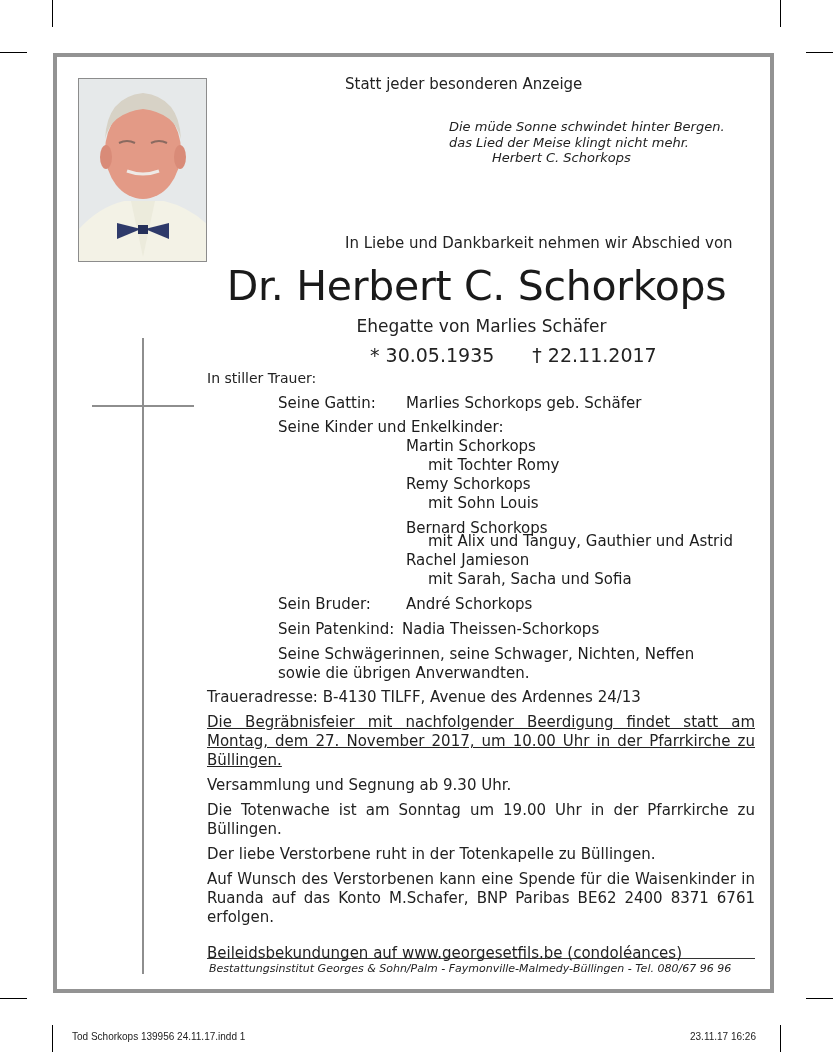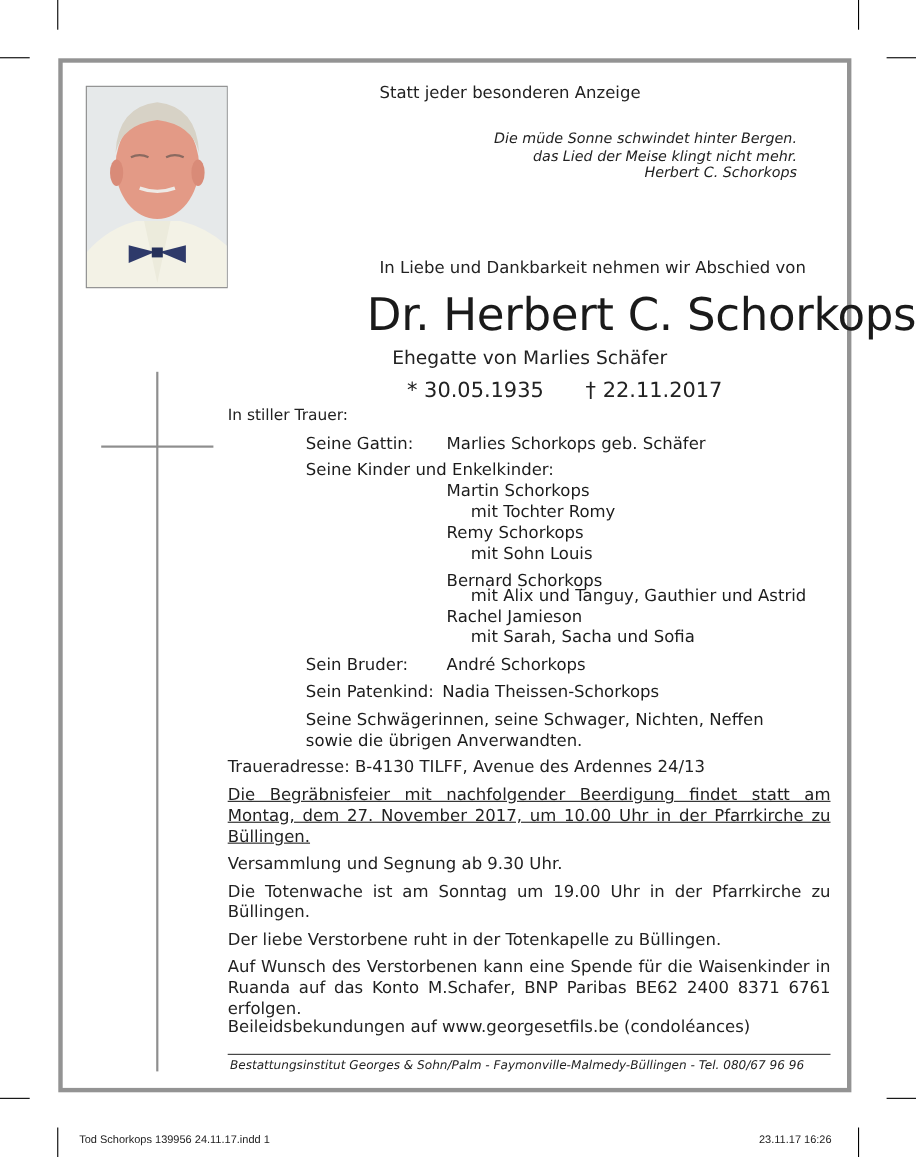--- a/index.html
+++ b/index.html
@@ -12,28 +12,28 @@
     .crop.h { height: 1px; width: 27px; }
 
     
     .frame { position: absolute; left: 53px; top: 53px; width: 721px; height: 940px;
              border: 4px solid #939393; box-sizing: border-box; background: #fff; }
 
     .photo { position: absolute; left: 78px; top: 78px; width: 129px; height: 184px;
              border: 1px solid #8c8c8c; box-sizing: border-box; overflow: hidden;
              background: #e4e8ea; }
 
-    .abs { position: absolute; white-space: nowrap; text-align: right; }
+    .abs { position: absolute; white-space: nowrap; }
 
     .head-note { left: 345px; top: 75px; font-size: 15px; color: #222; }
     .poem { left: 449px; top: 119px; font-size: 13px; font-style: italic; line-height: 15.5px; color: #222; }
     .poem .sig { padding-left: 43px; }
     .farewell { left: 345px; top: 234px; font-size: 15px; color: #222; }
-    .name { left: 0; width: 100%; top: 262px; font-size: 41px; color: #1a1a1a;
-            letter-spacing: -0.3px; padding-left: 53px; box-sizing: border-box; }
+    .name { left: 0; width: 100%; top: 262px; text-align: center; font-size: 41px; color: #1a1a1a;
+            letter-spacing: -0.3px; padding-left: 120px; box-sizing: border-box; }
     .spouse { left: 0; width: 100%; top: 316px; text-align: center; font-size: 17px; color: #222;
               padding-left: 130px; box-sizing: border-box; }
     .dates { left: 370px; top: 344px; font-size: 19px; color: #222; }
     .dates .d2 { margin-left: 38px; }
 
     
     .cross-v { position: absolute; left: 142px; top: 338px; width: 2px; height: 636px; background: #8e8e8e; }
     .cross-h { position: absolute; left: 92px; top: 405px; width: 102px; height: 2px; background: #8e8e8e; }
 
     .mourn { left: 207px; top: 370px; font-size: 14px; color: #222; }
@@ -129,19 +129,19 @@
   <span class="abs lbl" style="top:645px;">Seine Schwägerinnen, seine Schwager, Nichten, Neffen</span>
   <span class="abs lbl" style="top:664px;">sowie die übrigen Anverwandten.</span>
 </div>
 
 <div class="para" style="top:688px;">Traueradresse: B-4130 TILFF, Avenue des Ardennes 24/13</div>
 <div class="para last-left" style="top:713px;text-decoration:underline;">Die Begräbnisfeier mit nachfolgender Beerdigung findet statt am Montag, dem 27. November 2017, um 10.00 Uhr in der Pfarrkirche zu Büllingen.</div>
 <div class="para" style="top:776px;">Versammlung und Segnung ab 9.30 Uhr.</div>
 <div class="para last-left" style="top:801px;">Die Totenwache ist am Sonntag um 19.00 Uhr in der Pfarrkirche zu Büllingen.</div>
 <div class="para" style="top:845px;">Der liebe Verstorbene ruht in der Totenkapelle zu Büllingen.</div>
 <div class="para last-left" style="top:870px;">Auf Wunsch des Verstorbenen kann eine Spende für die Waisenkinder in Ruanda auf das Konto M.Schafer, BNP Paribas BE62 2400 8371 6761 erfolgen.</div>
-<div class="para" style="top:924px;">Beileidsbekundungen auf www.georgesetfils.be (condoléances)</div>
+<div class="para" style="top:944px;">Beileidsbekundungen auf www.georgesetfils.be (condoléances)</div>
 
 <div class="rule"></div>
 <div class="abs undertaker">Bestattungsinstitut Georges &amp; Sohn/Palm - Faymonville-Malmedy-Büllingen - Tel. 080/67 96 96</div>
 
 <div class="abs slug" style="left:72px; top:1031px;">Tod Schorkops 139956 24.11.17.indd   1</div>
 <div class="abs slug" style="left:690px; top:1031px;">23.11.17   16:26</div>
 
 </body></html>

